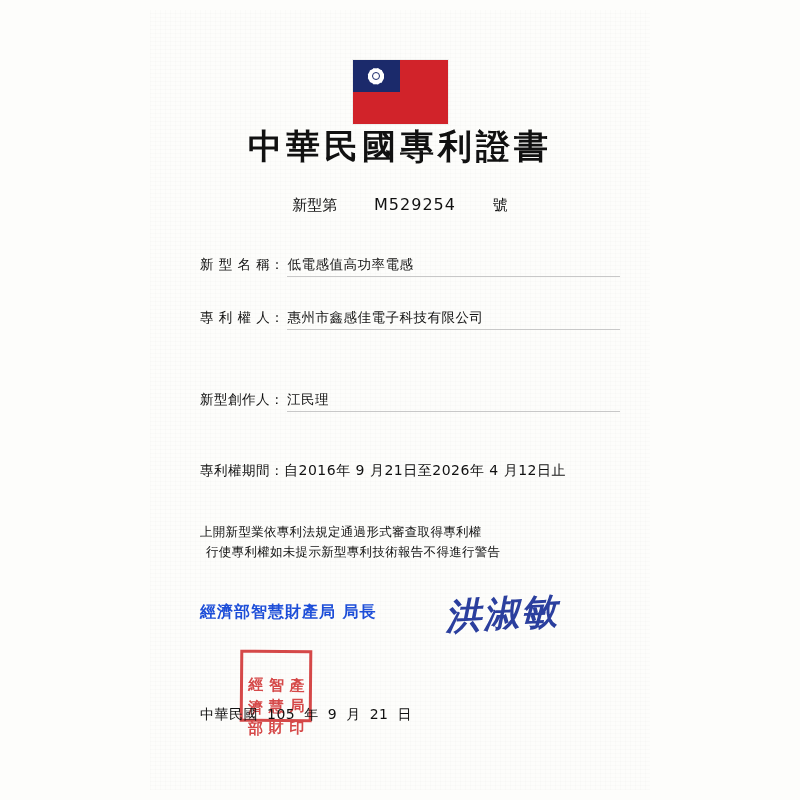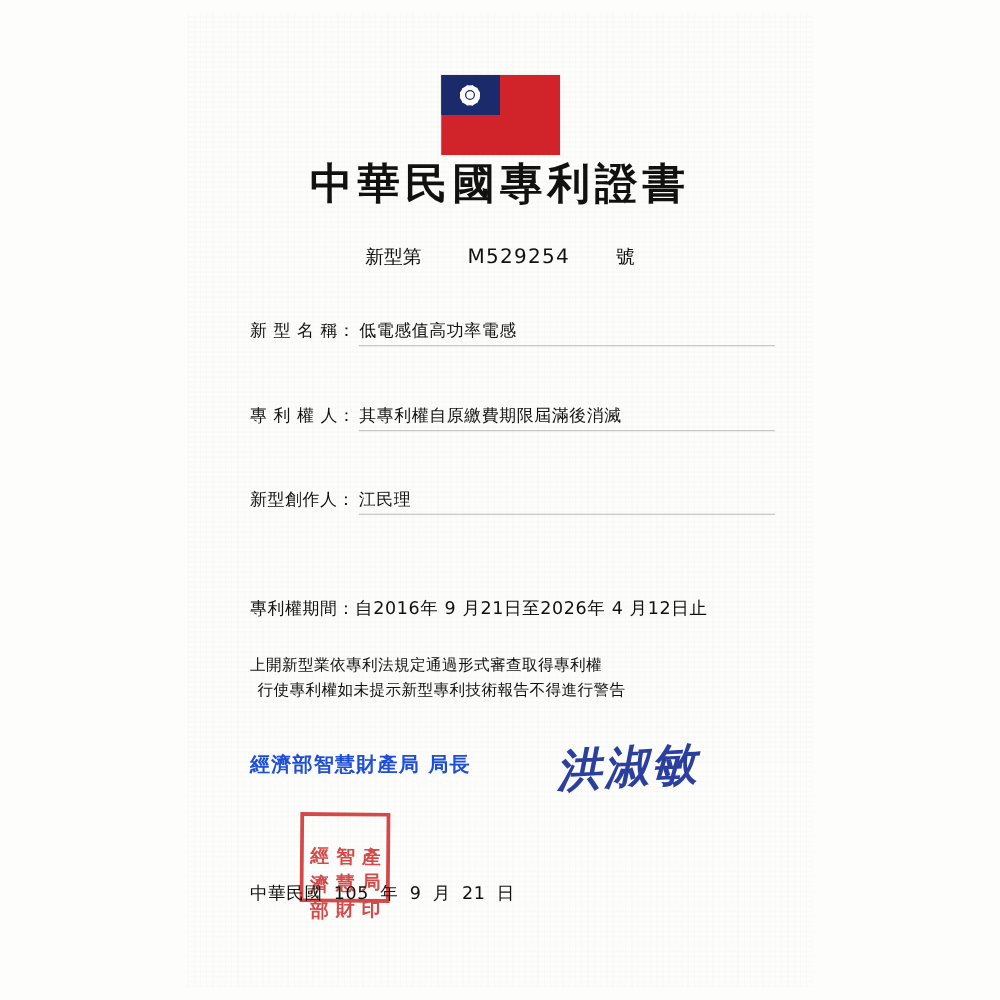--- a/index.html
+++ b/index.html
@@ -139,28 +139,28 @@
   .field .fvalue {
     flex: 1 1 auto;
     margin-left: 3px;
     padding-bottom: 2px;
     border-bottom: 1px solid #c8c8c8;
     font-size: 13.5px;
     letter-spacing: 0.5px;
     white-space: nowrap;
   }
   .field.name     { top: 256px; }
-  .field.owner    { top: 324px; }
+  .field.owner    { top: 309px; }
   .field.creator  { top: 391px; }
 
   
   .term {
     position: absolute;
     left: 200px;
-    top: 478px;
+    top: 462px;
     width: 420px;
     font-size: 13.5px;
     color: #111111;
     letter-spacing: 0.5px;
     white-space: nowrap;
   }
   .term .seg { font-size: 13.5px; }
   .term .date-num { font-size: 14px; }
 
   
@@ -293,21 +293,21 @@
     <span>號</span>
   </div>
 
   <div class="field name">
     <span class="flabel">新 型 名 稱：</span>
     <span class="fvalue">低電感值高功率電感</span>
   </div>
 
   <div class="field owner">
     <span class="flabel">專 利 權 人：</span>
-    <span class="fvalue">其專利權自原繳費期限屆滿後消滅</span>
+    <span class="fvalue">惠州市鑫感佳電子科技有限公司</span>
   </div>
 
   <div class="field creator">
     <span class="flabel">新型創作人：</span>
     <span class="fvalue">江民理</span>
   </div>
 
   <div class="term">
     <span class="seg">專利權期間：</span><span class="date-num">自2016年 9 月21日至2026年 4 月12日止</span>
   </div>

